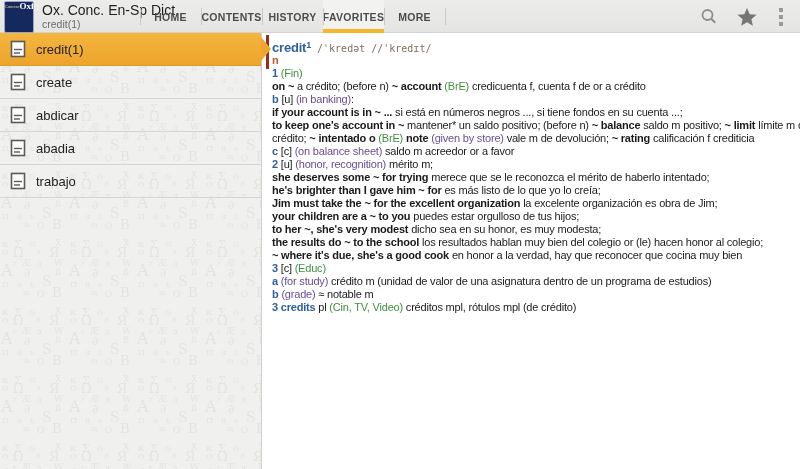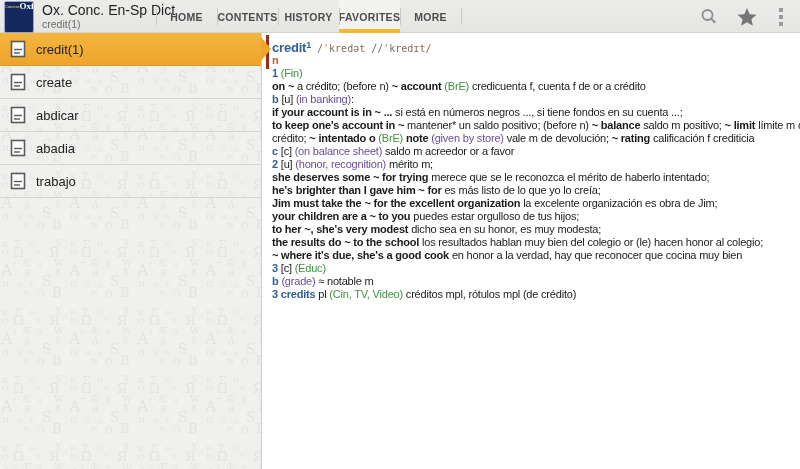--- a/index.html
+++ b/index.html
@@ -13,21 +13,21 @@
   .app-icon .c1 { font-size:4px; color:#f2d98c; text-align:center; padding-top:2px; }
   .app-icon .c2 { font-family:"Liberation Serif",serif; font-size:9px; color:#fff;
                   text-align:center; font-weight:bold; line-height:9px; }
   .app-icon .c3 { background:#f5c518; color:#16295e; font-size:7px; font-weight:bold;
                   text-align:center; line-height:9px; margin-top:1px; }
   .app-icon .c4 { background:#b01c1c; color:#fff; font-size:4px; text-align:center;
                   line-height:6px; flex:1; }
   .titles { position:absolute; left:42px; top:2px; }
   .title { font-size:14px; color:#1f1f1f; line-height:16px; }
   .subtitle { font-size:10.5px; color:#6b6b6b; line-height:12px; }
-  .tab-bar { position:absolute; left:156px; top:0; height:33px; display:flex; }
+  .tab-bar { position:absolute; left:140px; top:0; height:33px; display:flex; }
   .tab { position:relative; width:61px; display:flex; align-items:center; justify-content:center;
          font-size:10.5px; font-weight:bold; color:#4c4c4c; letter-spacing:.3px; cursor:pointer; }
   .tab::before { content:""; position:absolute; left:-0.5px; top:8px; bottom:8px; width:1px; background:#c9c9c7; }
   .tab-bar::after { content:""; width:1px; margin:8px 0; background:#c9c9c7; }
   .tab.sel { background:#f2f2f0; }
   .tab.sel::after { content:""; position:absolute; left:0; right:0; bottom:0; height:4px; background:#f7b72c; }
   .actions { position:absolute; right:4px; top:0; height:33px; display:flex; align-items:center; }
   .abtn { width:38px; height:33px; display:flex; align-items:center; justify-content:center; cursor:pointer; }
   .body-row { position:absolute; top:33px; left:0; right:0; bottom:0; display:flex; }
   .sidebar { position:relative; width:262px; background:#f0f0ee; border-right:1px solid #cfcfcd; }
@@ -751,17 +751,18 @@
         <div class="line"><span class="sg-sl">c </span><span class="sg-t">[c] </span><span class="sg-sn">(on balance sheet)</span><span class="sg-t"> saldo m acreedor or a favor</span></div>
         <div class="line"><span class="sg-num">2 </span><span class="sg-t">[u] </span><span class="sg-sn">(honor, recognition)</span><span class="sg-t"> mérito m;</span></div>
         <div class="line"><span class="sg-b">she deserves some ~ for trying </span><span class="sg-t">merece que se le reconozca el mérito de haberlo intentado;</span></div>
         <div class="line"><span class="sg-b">he's brighter than I gave him ~ for </span><span class="sg-t">es más listo de lo que yo lo creía;</span></div>
         <div class="line"><span class="sg-b">Jim must take the ~ for the excellent organization </span><span class="sg-t">la excelente organización es obra de Jim;</span></div>
         <div class="line"><span class="sg-b">your children are a ~ to you </span><span class="sg-t">puedes estar orgulloso de tus hijos;</span></div>
         <div class="line"><span class="sg-b">to her ~, she's very modest </span><span class="sg-t">dicho sea en su honor, es muy modesta;</span></div>
         <div class="line"><span class="sg-b">the results do ~ to the school </span><span class="sg-t">los resultados hablan muy bien del colegio or (le) hacen honor al colegio;</span></div>
         <div class="line"><span class="sg-b">~ where it's due, she's a good cook </span><span class="sg-t">en honor a la verdad, hay que reconocer que cocina muy bien</span></div>
         <div class="line"><span class="sg-num">3 </span><span class="sg-t">[c] </span><span class="sg-fl">(Educ)</span></div>
+        <div class="line"><span class="sg-sl">a </span><span class="sg-sn">(for study)</span><span class="sg-t"> crédito m (unidad de valor de una asignatura dentro de un programa de estudios)</span></div>
         <div class="line"><span class="sg-sl">b </span><span class="sg-sn">(grade)</span><span class="sg-t"> ≈ notable m</span></div>
         <div class="line"><span class="sg-num">3 credits </span><span class="sg-t">pl </span><span class="sg-fl">(Cin, TV, Video)</span><span class="sg-t"> créditos mpl, rótulos mpl (de crédito)</span></div>
       </div>
   </div>
 </div>
 
 </body></html>

